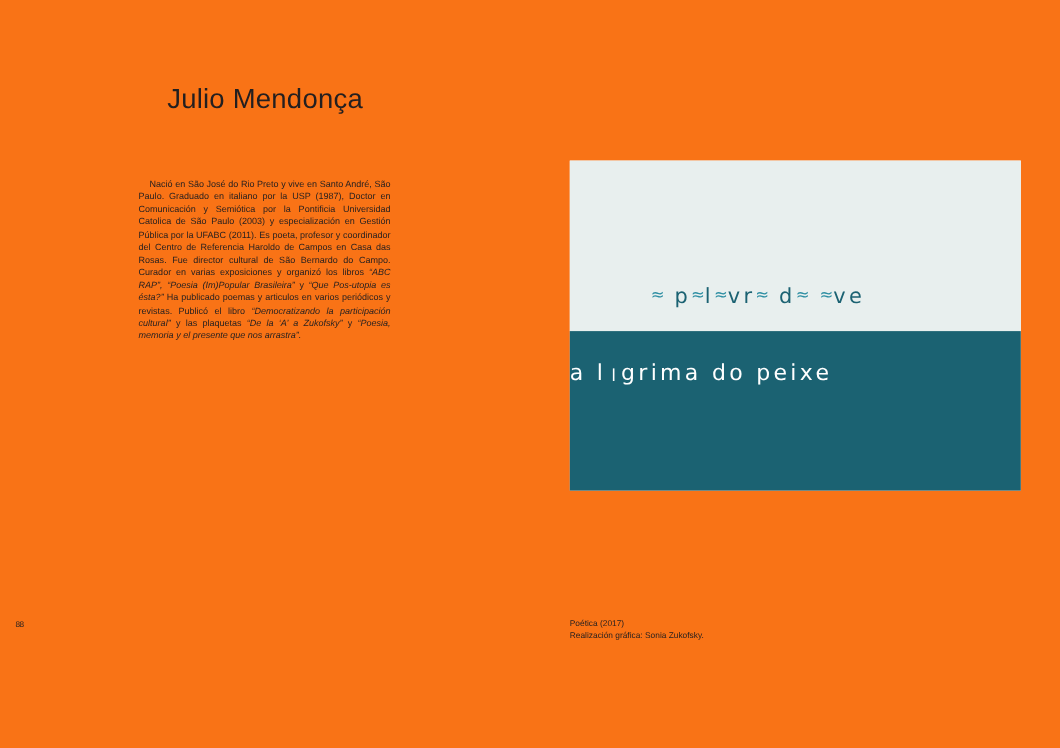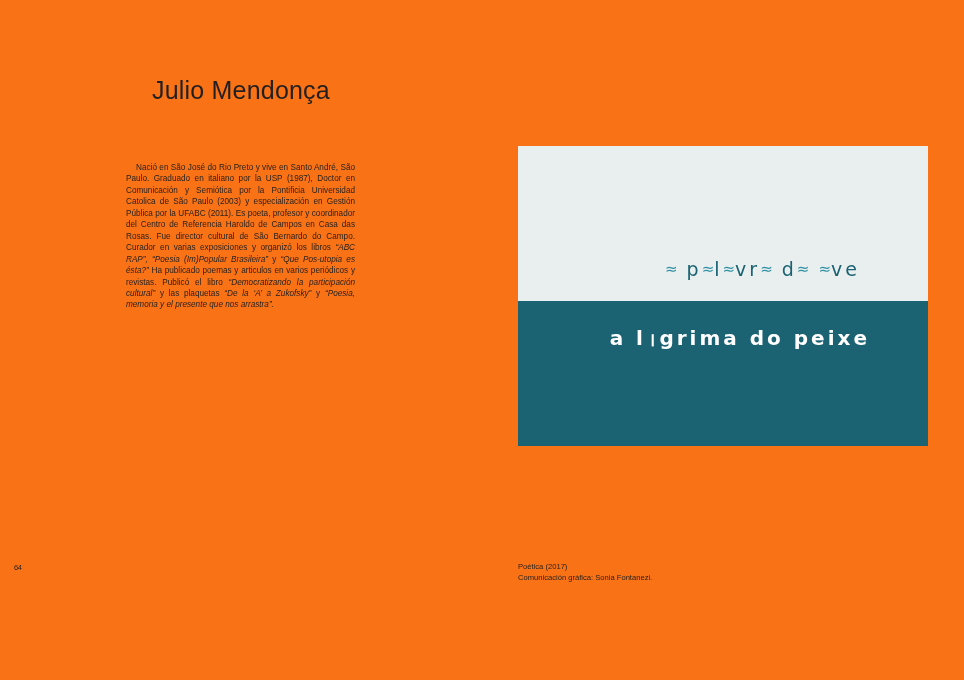--- a/index.html
+++ b/index.html
@@ -73,47 +73,46 @@
     width: 410px;
     height: 145px;
     background: #1b6272;
   }
 
   .title-top {
     position: absolute;
     left: 0;
     top: 112px;
     width: 342px;
-    text-align: right;
+    text-align: center;
     font-size: 19px;
     letter-spacing: 3.0px;
     color: #1b6272;
     white-space: nowrap;
     font-family: "DejaVu Sans", sans-serif;
   }
   .title-top .wave {
     display: inline-block;
     color: #2f8fa3;
     font-size: 15px;
     transform: translateY(-2px);
     letter-spacing: 0;
   }
 
   .title-bottom {
     position: absolute;
     left: 0;
     top: 180px;
     width: 352px;
-    text-align: right;
+    text-align: left;
     font-size: 20px;
     letter-spacing: 3.0px;
     color: #ffffff;
     white-space: nowrap;
     font-family: "DejaVu Sans", sans-serif;
-    font-weight: bold;
   }
   .title-bottom .bolt {
     display: inline-block;
     color: #ffffff;
     transform: translateY(1px);
     font-size: 17px;
     letter-spacing: 0;
   }
 
   
@@ -150,18 +149,18 @@
     <div class="cover-top"></div>
     <div class="cover-bottom"></div>
 
     <div class="title-top"><span class="wave">≈</span>&nbsp;p<span class="wave">≈</span>l<span class="wave">≈</span>vr<span class="wave">≈</span>&nbsp;d<span class="wave">≈</span>&nbsp;<span class="wave">≈</span>ve</div>
 
     <div class="title-bottom"><span>a l</span><span class="bolt">⏽</span><span>grima do peixe</span></div>
   </div>
 
   <div class="caption">
     <div>Poética (2017)</div>
-    <div>Comunicación gráfica: Sonia Fontanezi.</div>
+    <div>Realización gráfica: Sonia Zukofsky.</div>
   </div>
 
-  <div class="folio">64</div>
+  <div class="folio">88</div>
 
 </div>
 
 </body></html>

